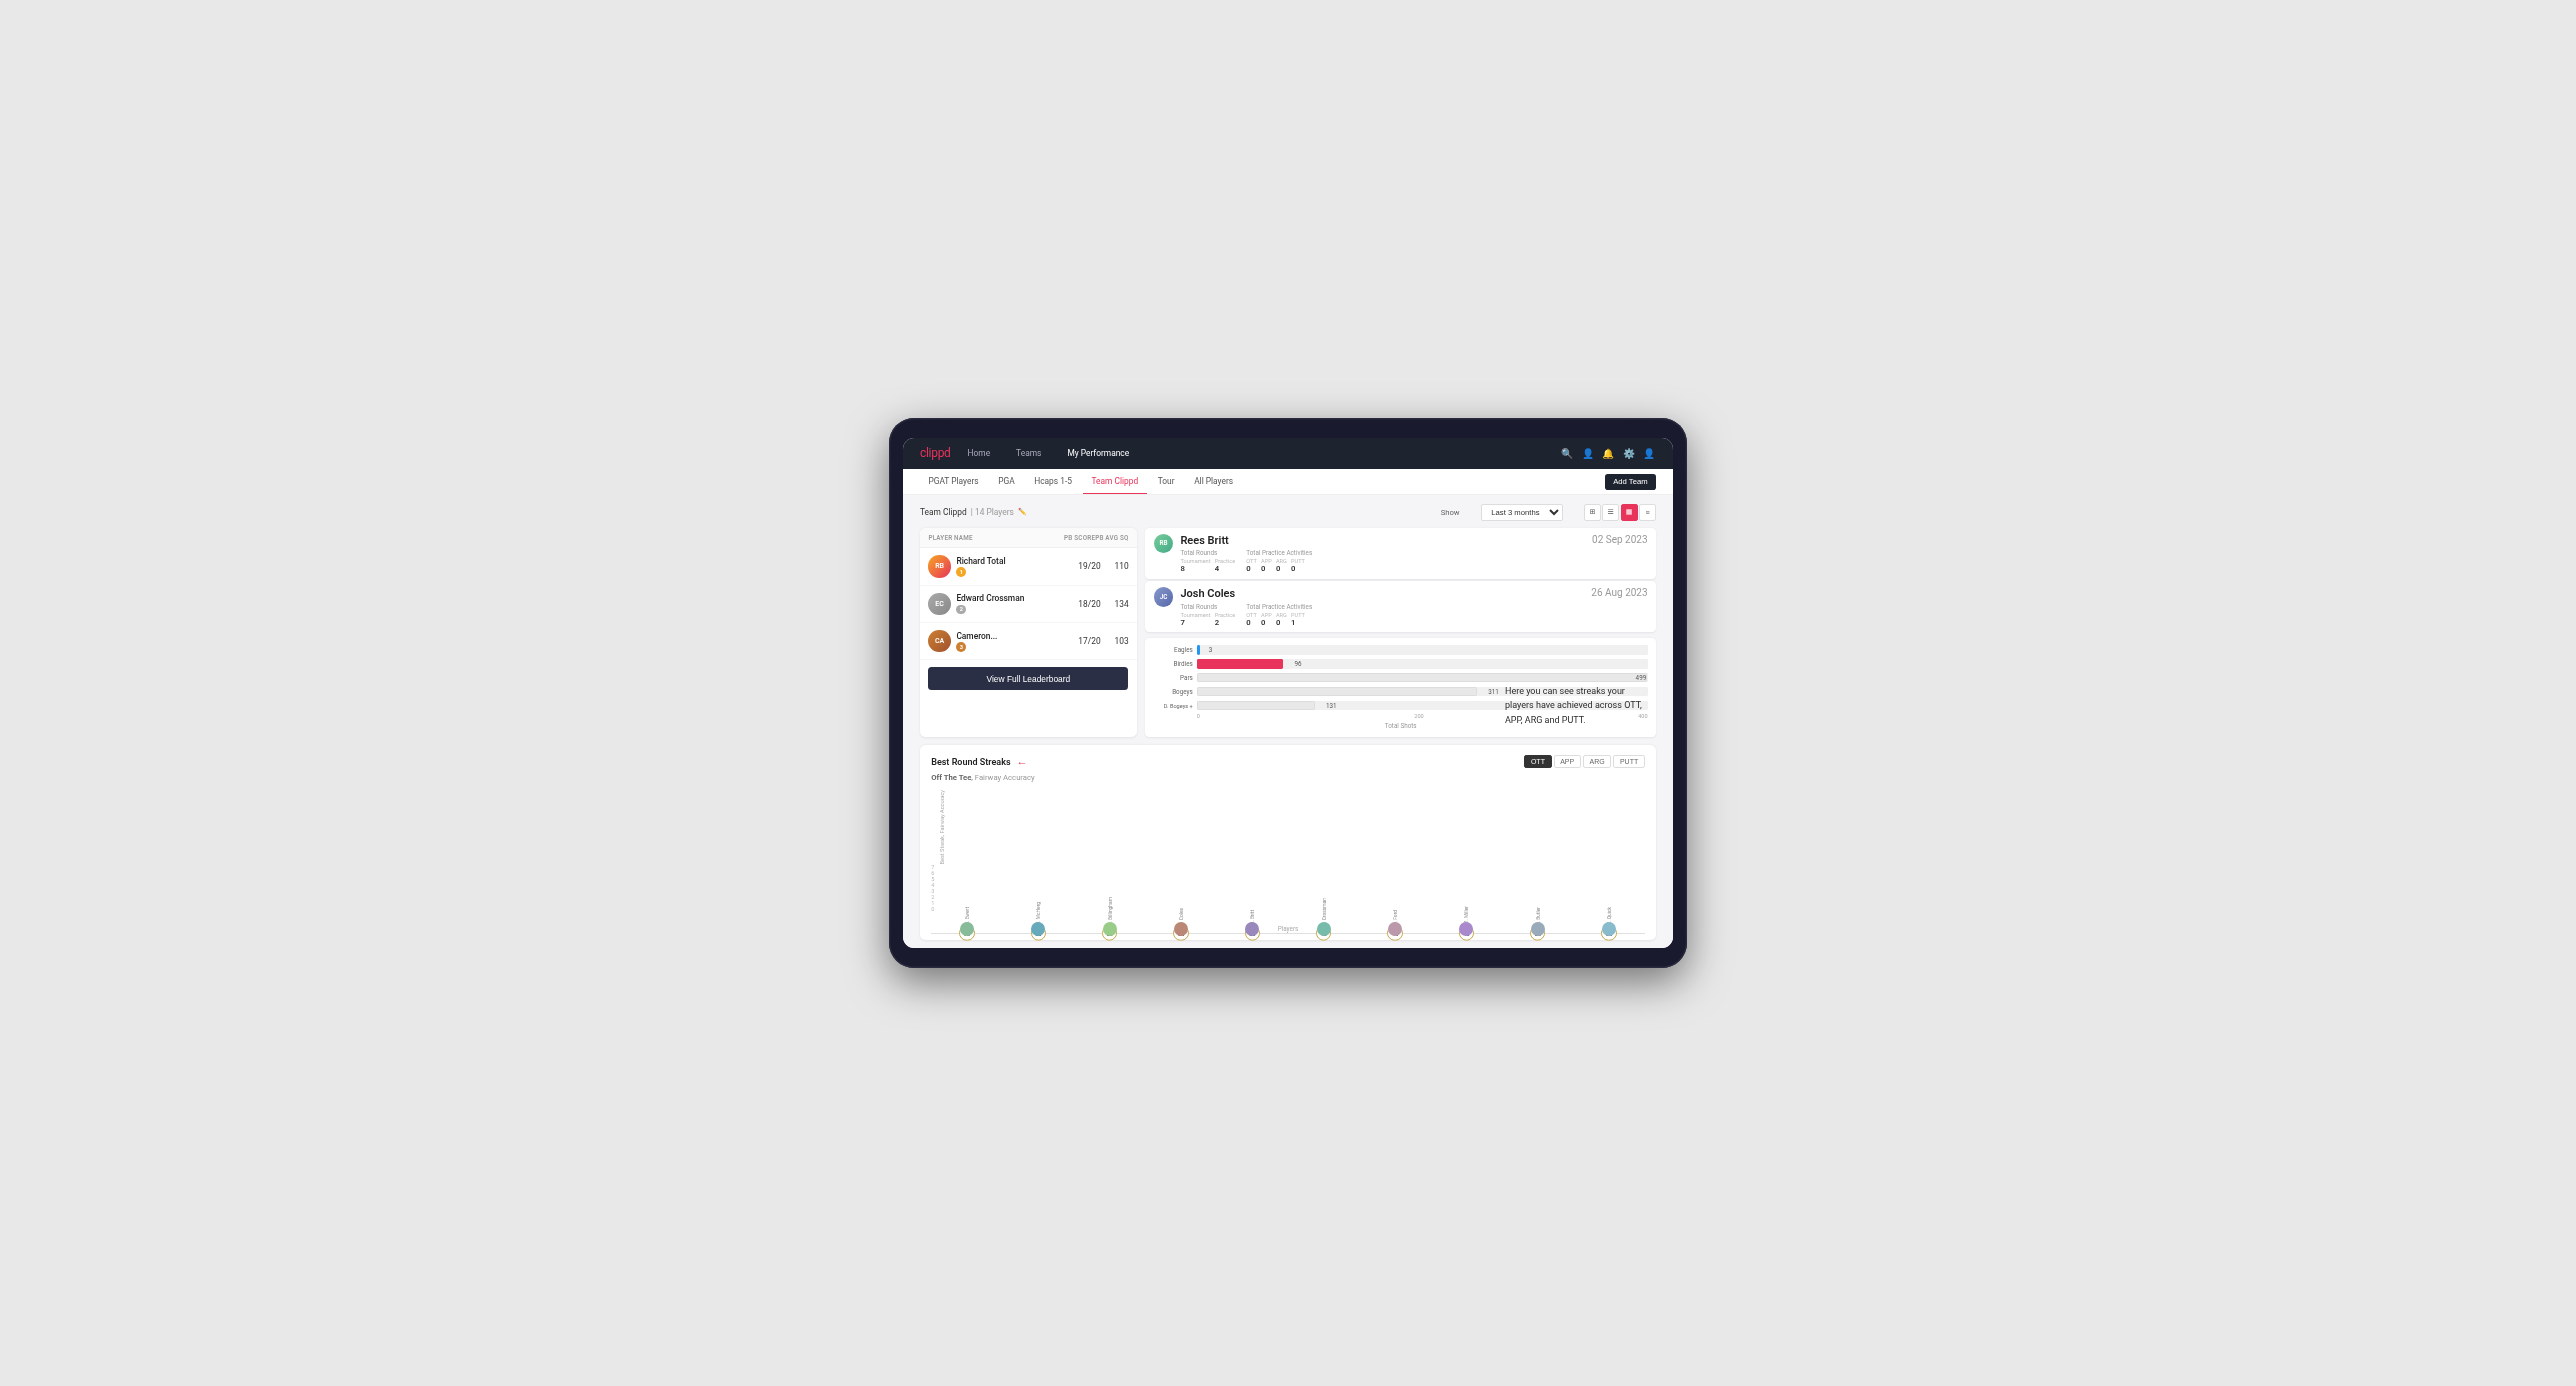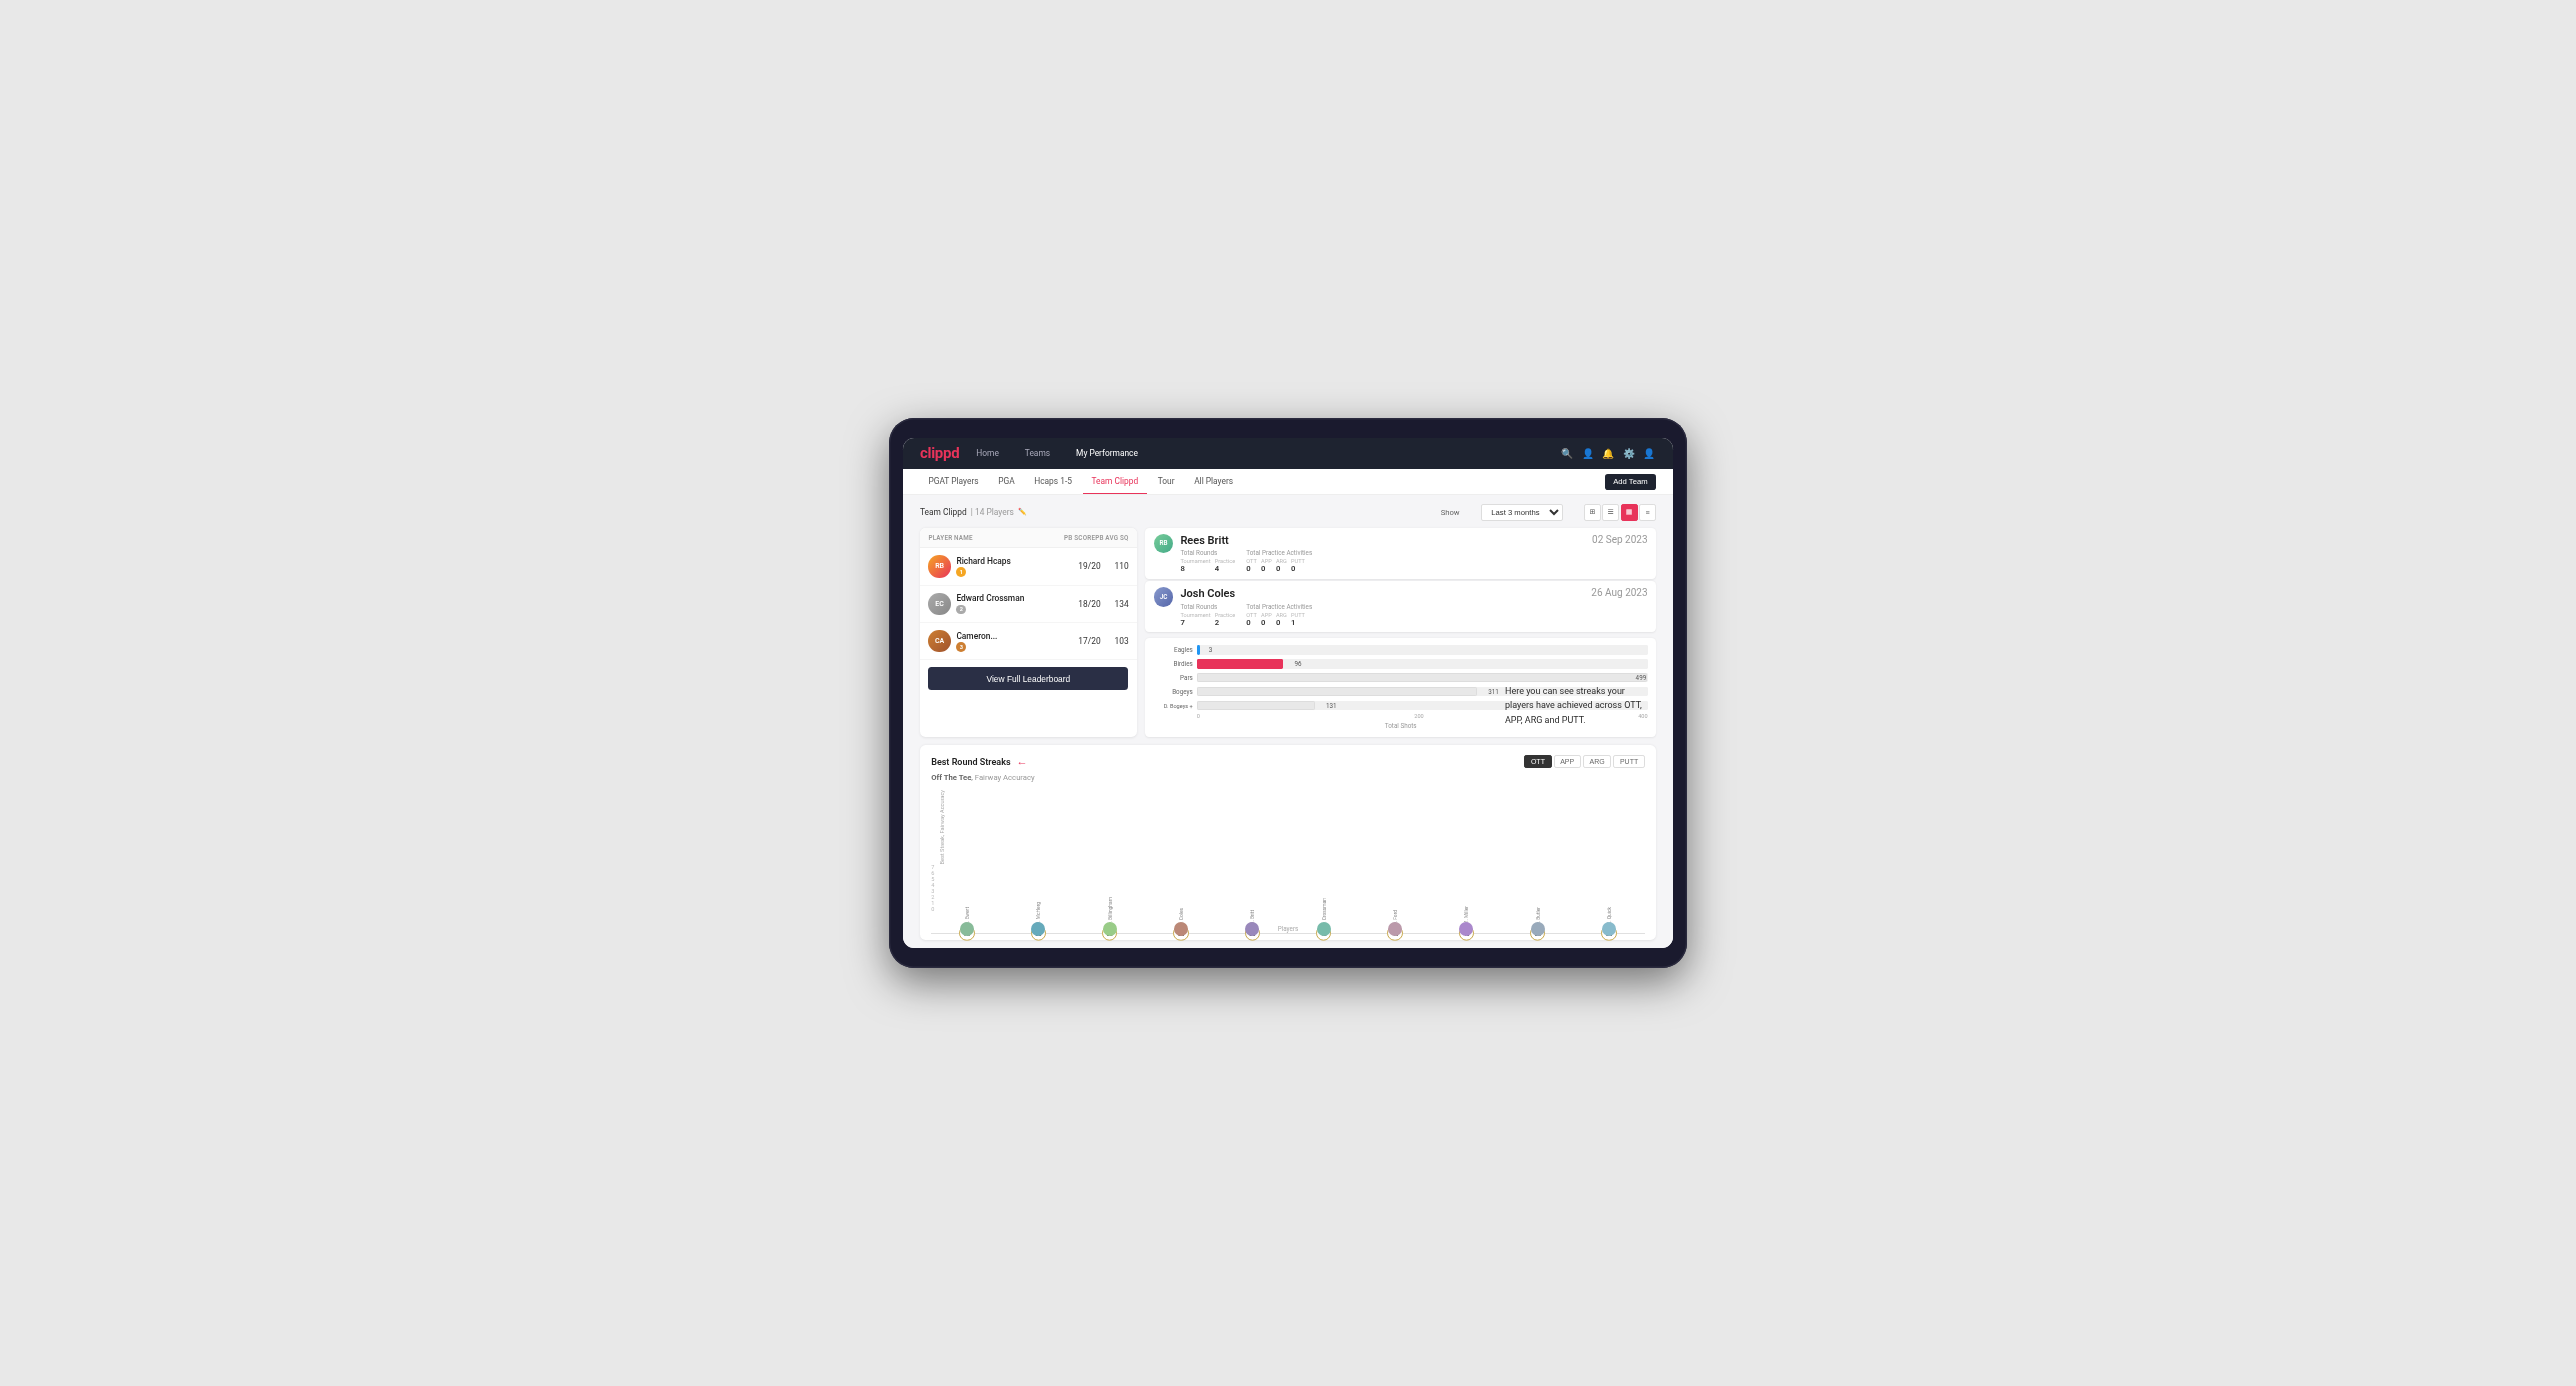--- a/index.html
+++ b/index.html
@@ -29,22 +29,22 @@
     .nav-bar {
       background: #1e2330;
       display: flex;
       align-items: center;
       padding: 0 17px;
       height: 31px;
       gap: 17px;
     }
     .nav-logo {
       color: #e8335a;
-      font-weight: 700;
-      font-size: 15px;
+      font-weight: 400;
+      font-size: 12px;
       letter-spacing: -0.3px;
     }
     .nav-links {
       display: flex;
       gap: 26px;
       align-items: center;
       flex: 1;
     }
     .nav-link {
       color: #aab;
@@ -460,21 +460,21 @@
             <div class="lb-header">
               <span class="lb-col-label">PLAYER NAME</span>
               <span class="lb-col-label">PB SCORE</span>
               <span class="lb-col-label">PB AVG SQ</span>
             </div>
 
             <div class="lb-row">
               <div class="player-info">
                 <div class="avatar gold">RB</div>
                 <div class="player-name-wrap">
-                  <span class="player-name">Richard Hcaps</span>
+                  <span class="player-name">Richard Total</span>
                   <div>
                       <span class="rank-badge rank-1">1</span>
                     </div>
                 </div>
               </div>
               <span class="lb-score">19/20</span>
               <span class="lb-avg">110</span>
             </div>
 
             <div class="lb-row">

